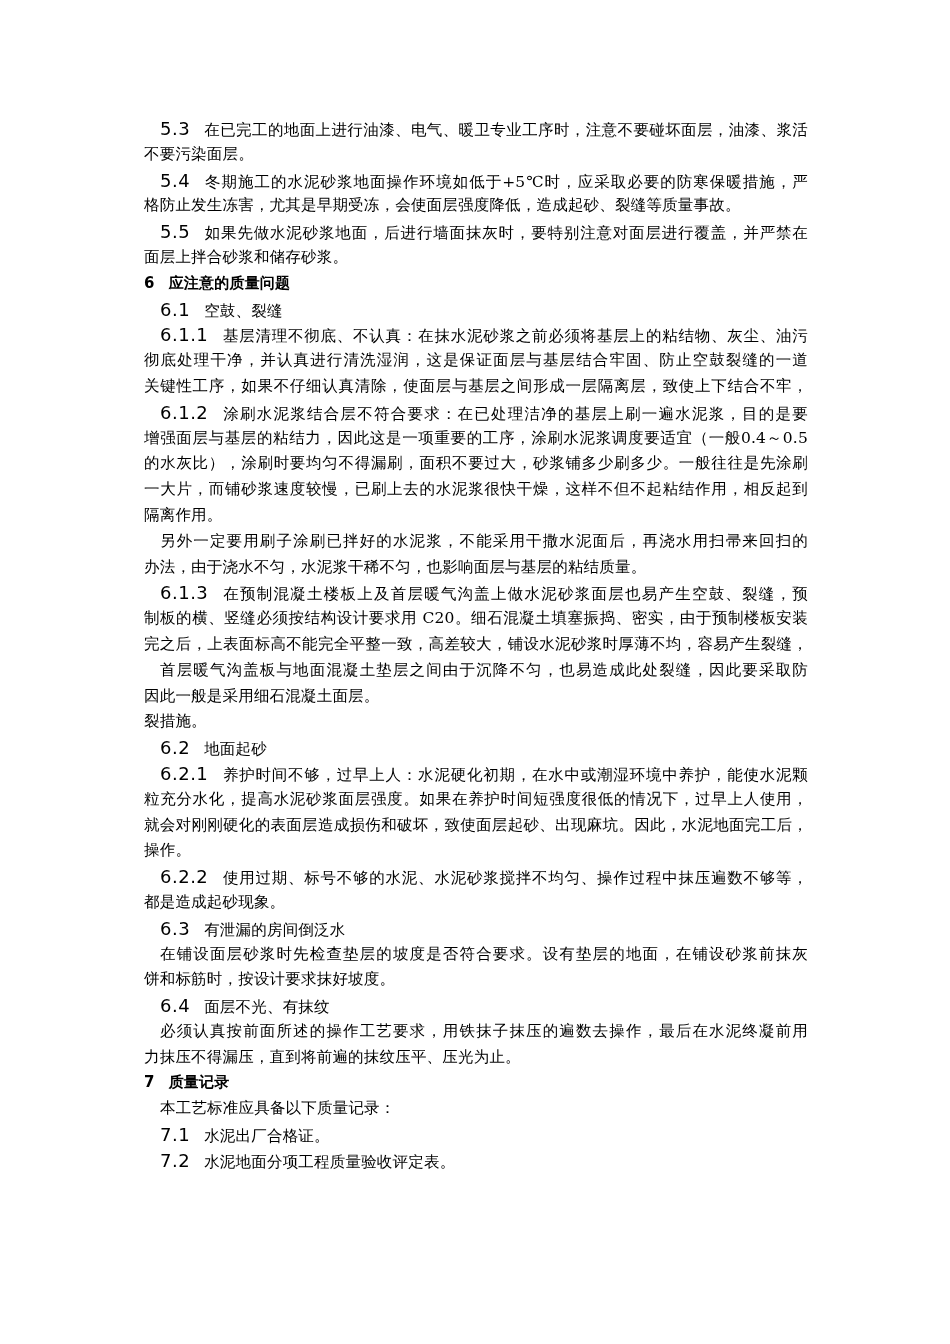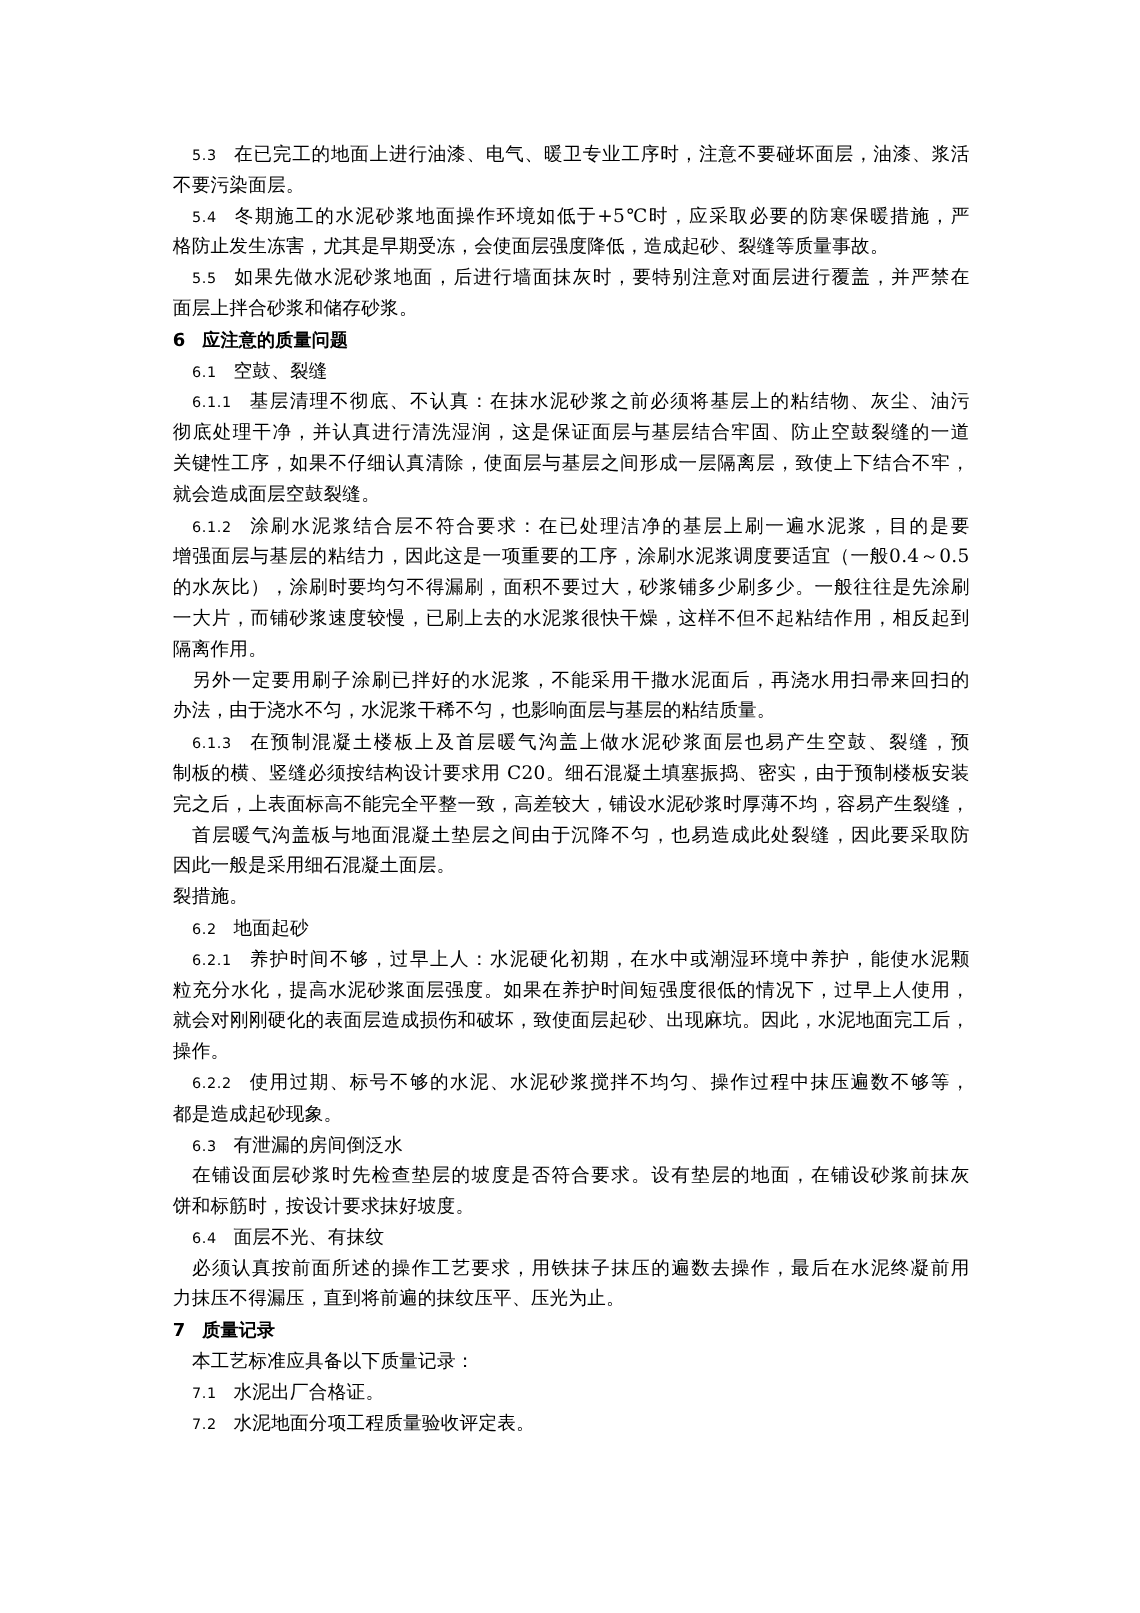--- a/index.html
+++ b/index.html
@@ -31,21 +31,21 @@
   }
   .line.justify {
     text-align: justify;
     text-align-last: justify;
     white-space: normal;
     overflow: hidden;
   }
   .indent { padding-left: 16px; }
   .num {
     font-family: "DejaVu Sans", "Liberation Sans", sans-serif;
-    font-size: 12px;
+    font-size: 18px;
     margin-right: 14px;
     letter-spacing: 0.5px;
   }
   .heading {
     font-family: "DejaVu Sans", "Liberation Sans", sans-serif;
     font-weight: bold;
     font-size: 15px;
   }
   .heading .hnum { margin-right: 14px; }
   .subheading .num { margin-right: 14px; text-align: center; }
@@ -64,21 +64,20 @@
   <div class="line justify indent"><span class="num">5.5</span><span>如果先做水泥砂浆地面，后进行墙面抹灰时，要特别注意对面层进行覆盖，并严禁在</span></div>
   <div class="line">面层上拌合砂浆和储存砂浆。</div>
 
   <div class="line heading"><span class="hnum">6</span><span>应注意的质量问题</span></div>
 
   <div class="line indent subheading"><span class="num">6.1</span><span>空鼓、裂缝</span></div>
 
   <div class="line justify indent"><span class="num">6.1.1</span><span>基层清理不彻底、不认真：在抹水泥砂浆之前必须将基层上的粘结物、灰尘、油污</span></div>
   <div class="line justify">彻底处理干净，并认真进行清洗湿润，这是保证面层与基层结合牢固、防止空鼓裂缝的一道</div>
   <div class="line justify">关键性工序，如果不仔细认真清除，使面层与基层之间形成一层隔离层，致使上下结合不牢，</div>
-  <div class="line">就会造成面层空鼓裂缝。</div>
 
   <div class="line justify indent"><span class="num">6.1.2</span><span>涂刷水泥浆结合层不符合要求：在已处理洁净的基层上刷一遍水泥浆，目的是要</span></div>
   <div class="line justify">增强面层与基层的粘结力，因此这是一项重要的工序，涂刷水泥浆调度要适宜（一般0.4～0.5</div>
   <div class="line justify">的水灰比），涂刷时要均匀不得漏刷，面积不要过大，砂浆铺多少刷多少。一般往往是先涂刷</div>
   <div class="line justify">一大片，而铺砂浆速度较慢，已刷上去的水泥浆很快干燥，这样不但不起粘结作用，相反起到</div>
   <div class="line">隔离作用。</div>
 
   <div class="line justify indent">另外一定要用刷子涂刷已拌好的水泥浆，不能采用干撒水泥面后，再浇水用扫帚来回扫的</div>
   <div class="line">办法，由于浇水不匀，水泥浆干稀不匀，也影响面层与基层的粘结质量。</div>
 

